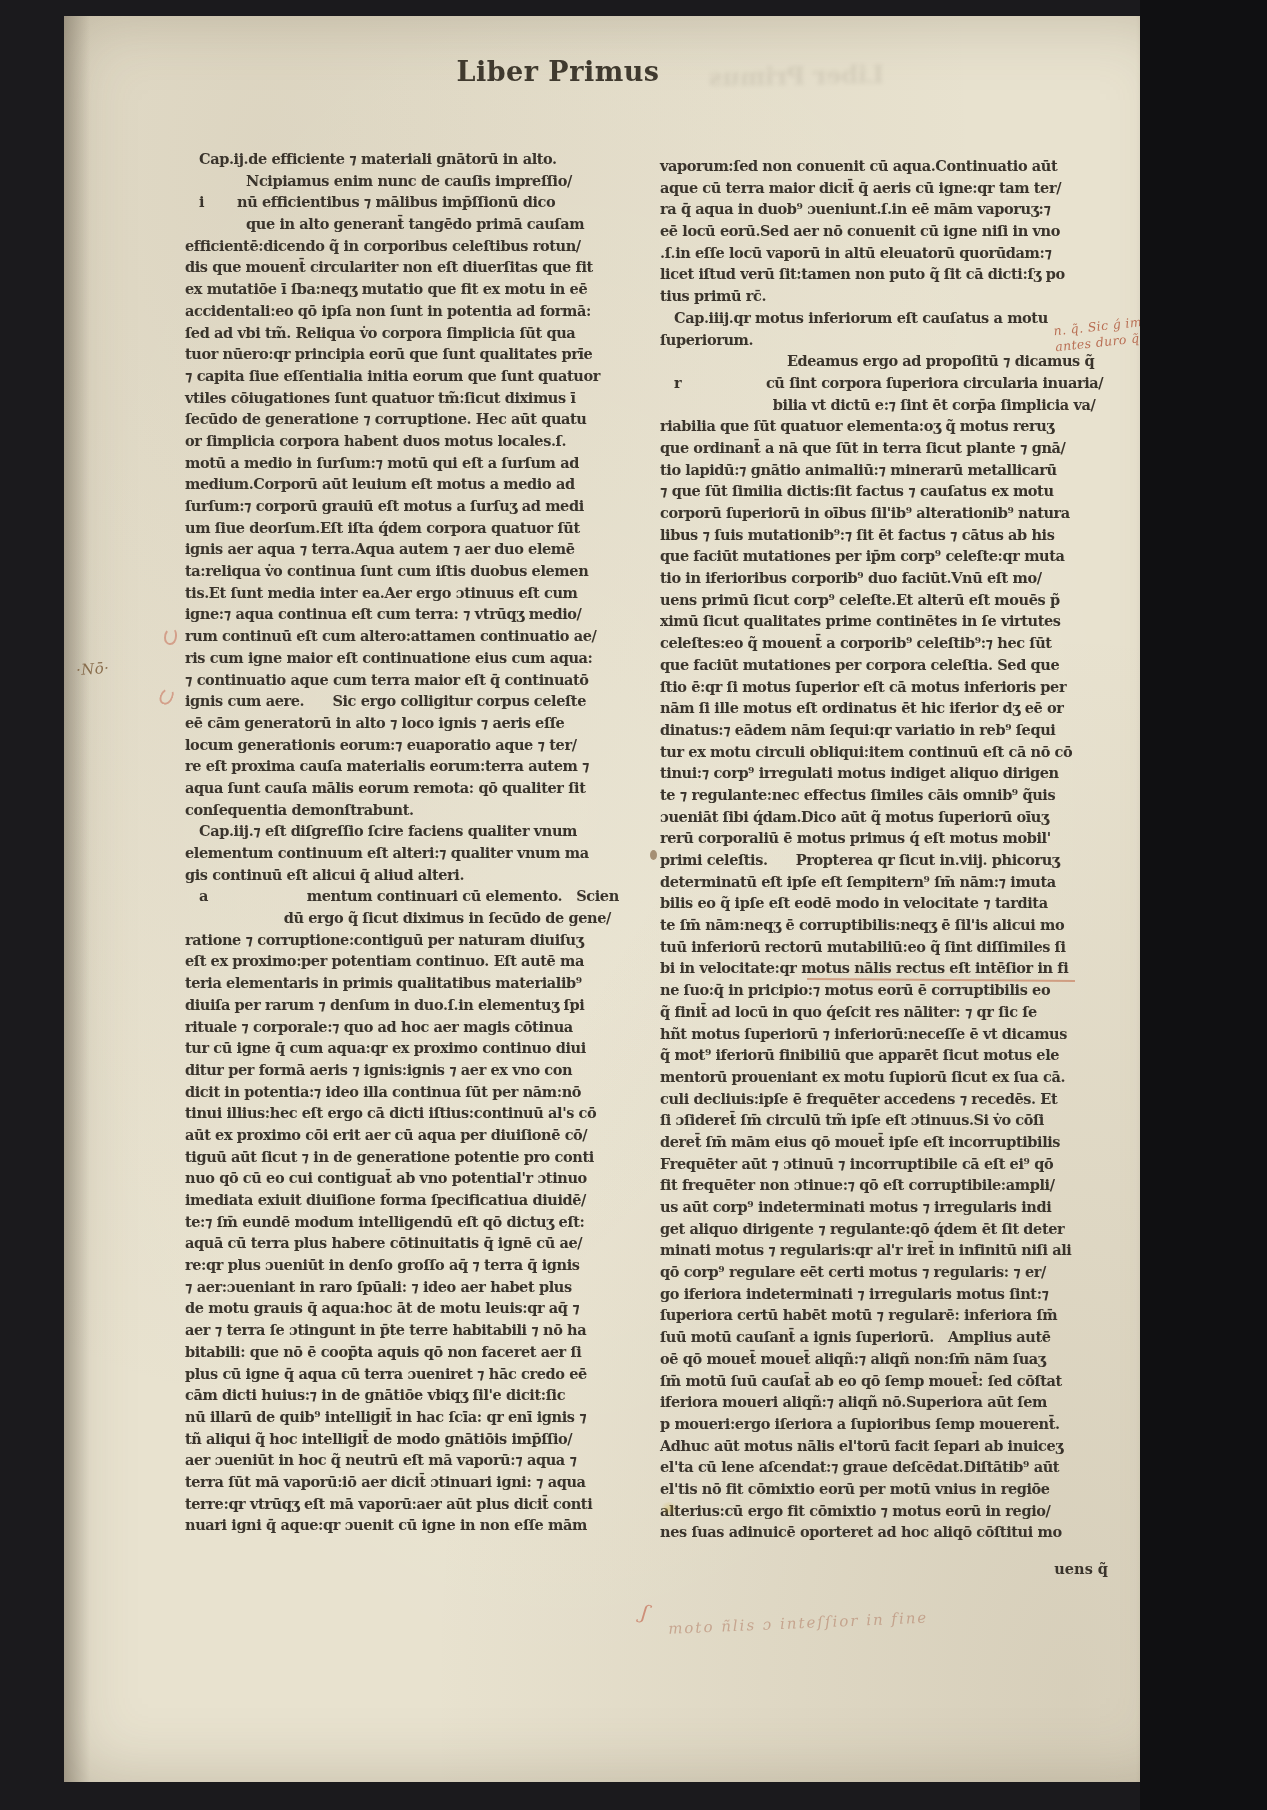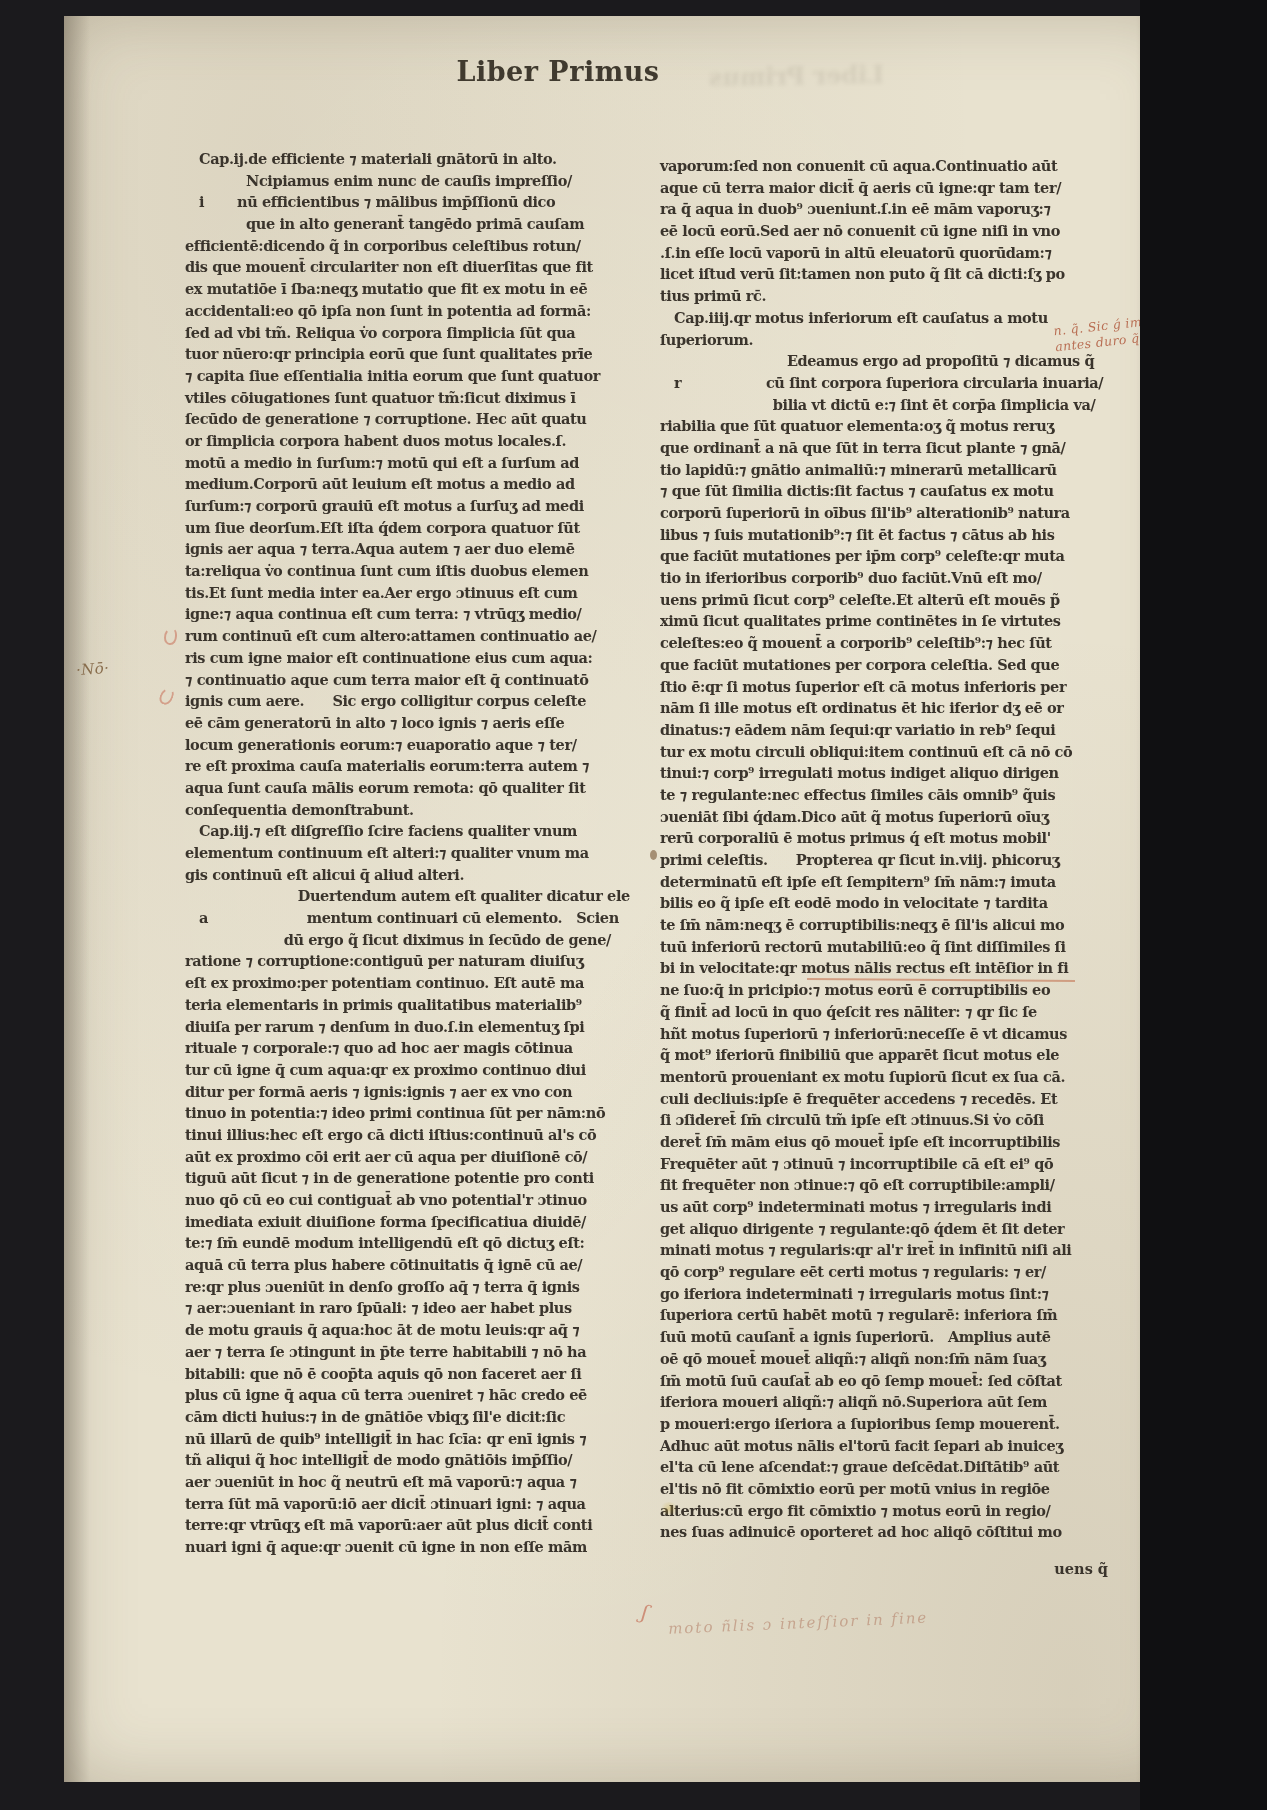--- a/index.html
+++ b/index.html
@@ -89,31 +89,30 @@
         <div class="tline">⁊ continuatio aque cum terra maior eſt q̄ continuatō</div>
         <div class="tline">ignis cum aere.  Sic ergo colligitur corpus celeſte</div>
         <div class="tline">eē cām generatorū in alto ⁊ loco ignis ⁊ aeris eſſe</div>
         <div class="tline">locum generationis eorum:⁊ euaporatio aque ⁊ ter/</div>
         <div class="tline">re eſt proxima cauſa materialis eorum:terra autem ⁊</div>
         <div class="tline">aqua ſunt cauſa mālis eorum remota: qō qualiter ſit</div>
         <div class="tline">conſequentia demonſtrabunt.</div>
         <div class="tline"> Cap.iij.⁊ eſt diſgreſſio ſcire faciens qualiter vnum</div>
         <div class="tline">elementum continuum eſt alteri:⁊ qualiter vnum ma</div>
         <div class="tline">gis continuū eſt alicui q̄ aliud alteri.</div>
-        <div class="tline">        Duertendum autem eſt qualiter dicatur ele</div>
         <div class="tline"> a       mentum continuari cū elemento. Scien</div>
         <div class="tline">       dū ergo q̃ ſicut diximus in ſecūdo de gene/</div>
         <div class="tline">ratione ⁊ corruptione:contiguū per naturam diuiſuʒ</div>
         <div class="tline">eſt ex proximo:per potentiam continuo. Eſt autē ma</div>
         <div class="tline">teria elementaris in primis qualitatibus materialib⁹</div>
         <div class="tline">diuiſa per rarum ⁊ denſum in duo.ſ.in elementuʒ ſpi</div>
         <div class="tline">rituale ⁊ corporale:⁊ quo ad hoc aer magis cōtinua</div>
         <div class="tline">tur cū igne q̄ cum aqua:qr ex proximo continuo diui</div>
         <div class="tline">ditur per formā aeris ⁊ ignis:ignis ⁊ aer ex vno con</div>
-        <div class="tline">tinuo in potentia:⁊ ideo primi continua ſūt per nām:nō</div>
+        <div class="tline">dicit in potentia:⁊ ideo illa continua ſūt per nām:nō</div>
         <div class="tline">tinui illius:hec eſt ergo cā dicti iſtius:continuū al's cō</div>
         <div class="tline">aūt ex proximo cōi erit aer cū aqua per diuiſionē cō/</div>
         <div class="tline">tiguū aūt ſicut ⁊ in de generatione potentie pro conti</div>
         <div class="tline">nuo qō cū eo cui contiguat̄ ab vno potential'r ɔtinuo</div>
         <div class="tline">imediata exiuit diuiſione forma ſpecificatiua diuidē/</div>
         <div class="tline">te:⁊ ſm̄ eundē modum intelligendū eſt qō dictuʒ eſt:</div>
         <div class="tline">aquā cū terra plus habere cōtinuitatis q̄ ignē cū ae/</div>
         <div class="tline">re:qr plus ɔueniūt in denſo groſſo aq̄ ⁊ terra q̄ ignis</div>
         <div class="tline">⁊ aer:ɔueniant in raro ſpūali: ⁊ ideo aer habet plus</div>
         <div class="tline">de motu grauis q̄ aqua:hoc āt de motu leuis:qr aq̄ ⁊</div>

